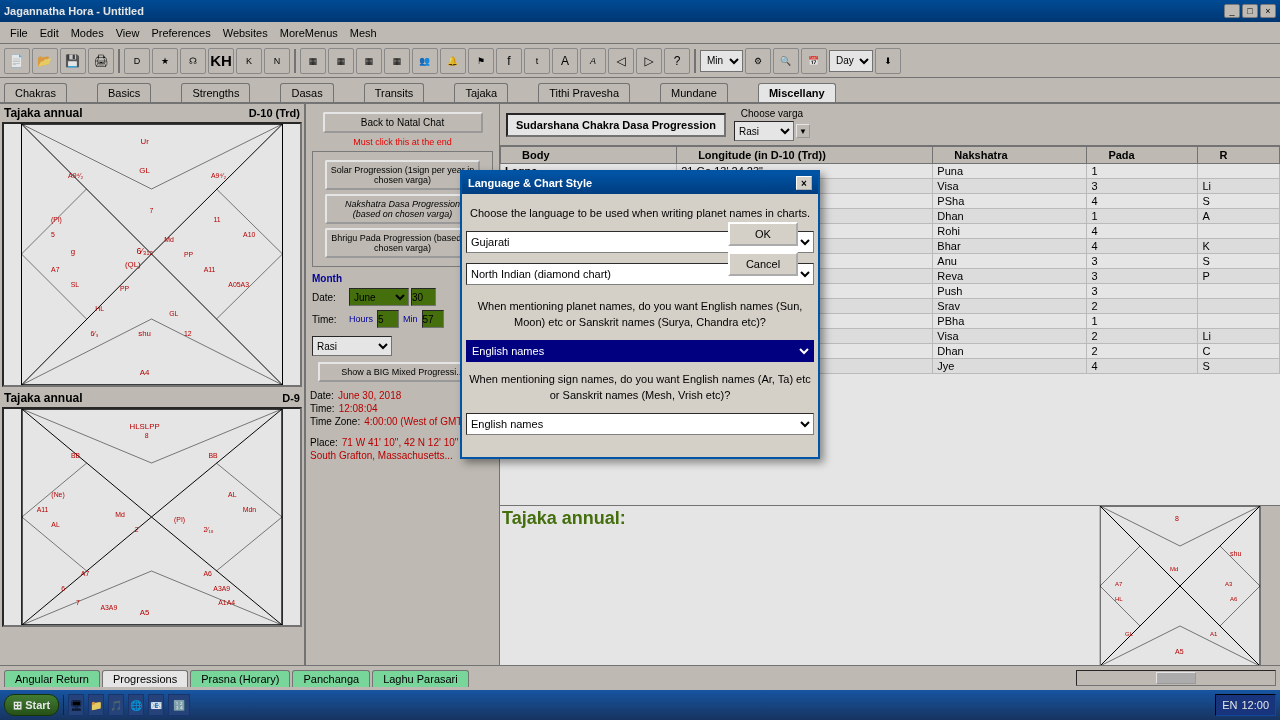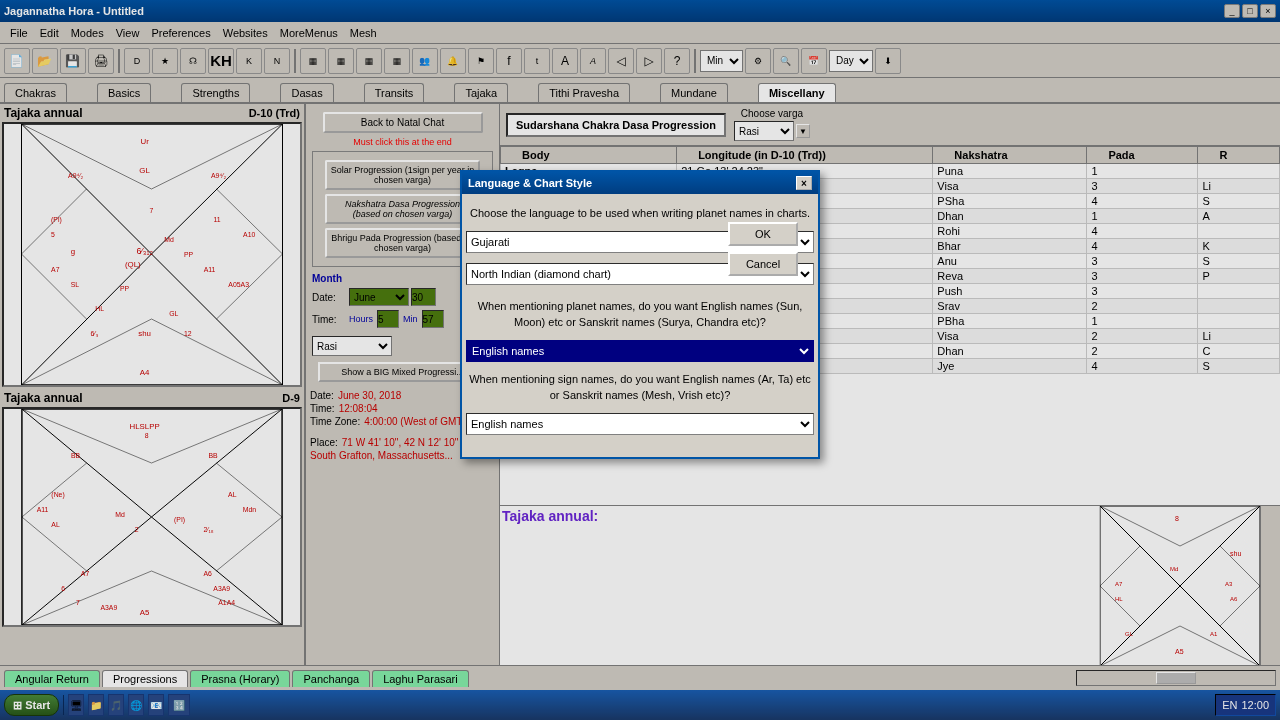--- a/index.html
+++ b/index.html
@@ -447,21 +447,21 @@
               <td>Jye</td>
               <td>4</td>
               <td>S</td>
             </tr>
           </tbody>
       </table>
     </div>
 
     <div style="display:flex;height:160px;border-top:1px solid #808080;">
       <div style="flex:1;background:#fff;border-right:1px solid #d0d0d0;overflow:hidden;padding:2px;">
-        <div style="font-size:14px;font-weight:bold;color:#6d28d9;">Tajaka annual:</div>
+        <div style="font-size:18px;font-weight:bold;color:#4d7c0f;">Tajaka annual:</div>
       </div>
       <div style="width:160px;background:#fff;overflow:hidden;">
         <svg viewBox="0 0 160 160" width="160" height="160">
           <rect width="160" height="160" fill="white" stroke="#000" stroke-width="1"></rect>
           <line x1="0" y1="0" x2="80" y2="80" stroke="#000" stroke-width="1"></line>
           <line x1="160" y1="0" x2="80" y2="80" stroke="#000" stroke-width="1"></line>
           <line x1="0" y1="160" x2="80" y2="80" stroke="#000" stroke-width="1"></line>
           <line x1="160" y1="160" x2="80" y2="80" stroke="#000" stroke-width="1"></line>
           <line x1="0" y1="0" x2="80" y2="40" stroke="#000" stroke-width="0.5"></line>
           <line x1="160" y1="0" x2="80" y2="40" stroke="#000" stroke-width="0.5"></line>

